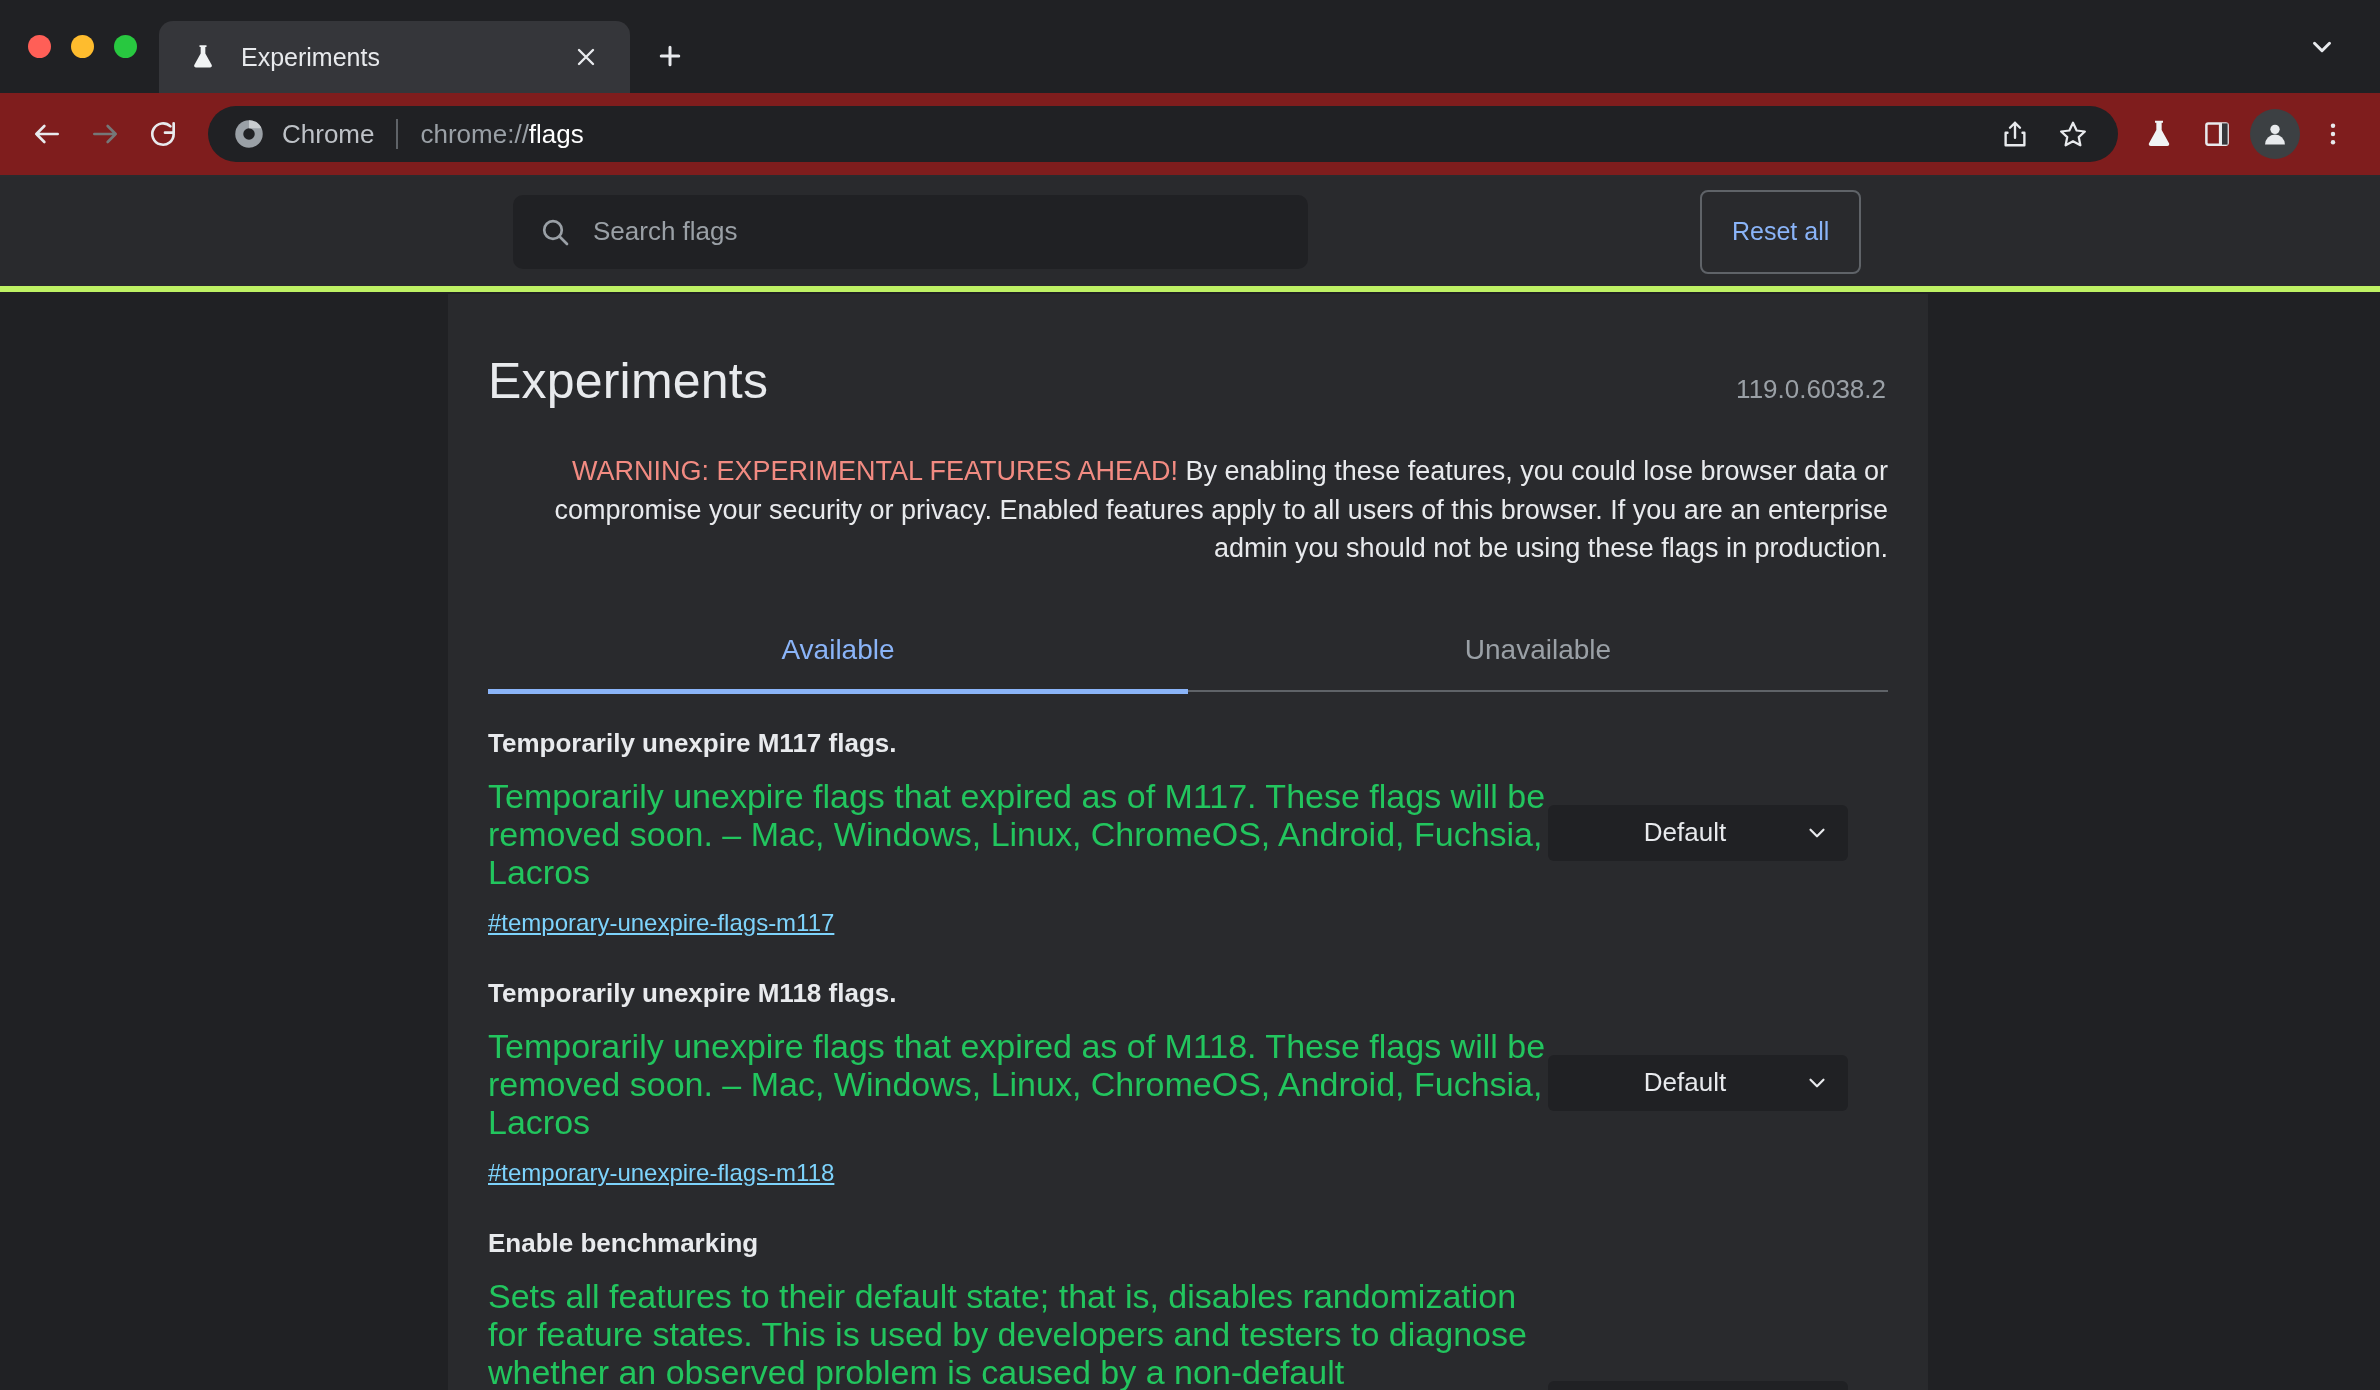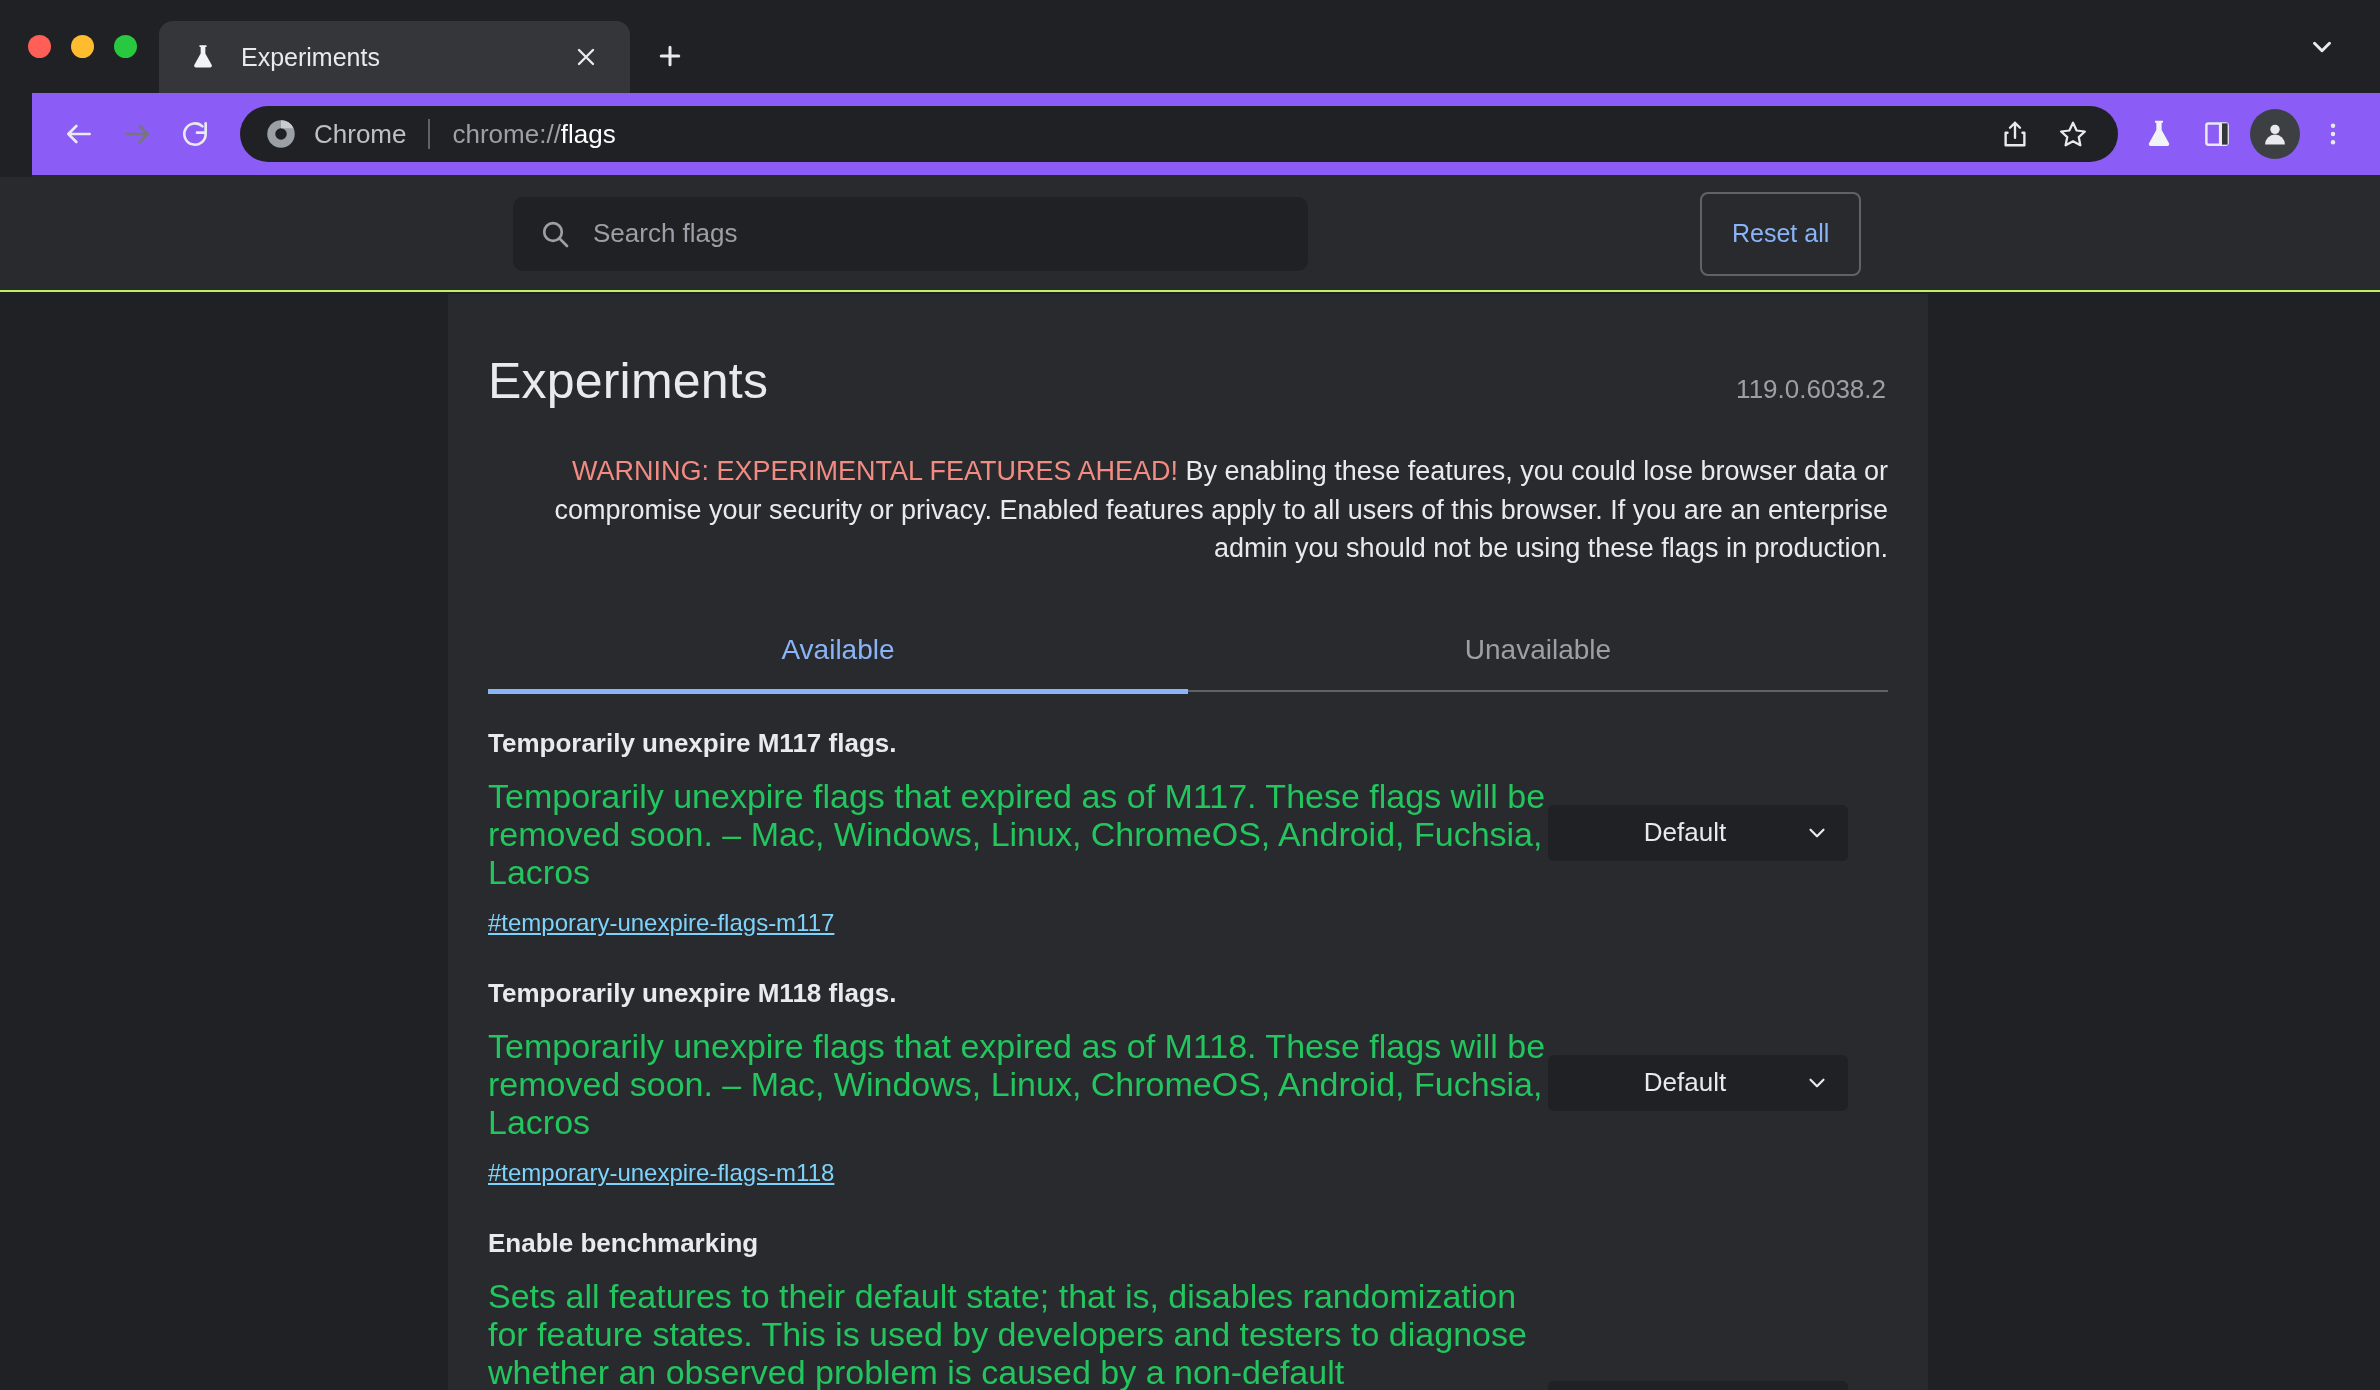--- a/index.html
+++ b/index.html
@@ -60,26 +60,25 @@
   }
   .tabstrip-spacer { flex: 1 1 auto; }
   .tabstrip-chevron {
     width: 56px; height: 56px; margin: 0 30px 18px 0;
     display: flex; align-items: center; justify-content: center;
     color: #e8eaed;
   }
 
   .toolbar {
     height: 84px;
-    background: #8b5cf6;
+    background: #7f1d1d;
     display: flex; align-items: center;
     padding: 0 18px;
     flex: 0 0 auto;
     border-bottom: 2px solid #2a2b2e;
-    margin-left: 32px;
   }
   .tb-btn {
     width: 58px; height: 58px;
     display: flex; align-items: center; justify-content: center;
     color: #e8eaed; flex: 0 0 auto;
     border-radius: 50%;
   }
   .tb-btn.dim { color: #757778; }
   .omnibox {
     flex: 1 1 auto;
@@ -113,21 +112,21 @@
   .page {
     flex: 1 1 auto;
     background: #202124;
     position: relative;
     overflow: hidden;
   }
   .flags-header {
     height: 115px;
     background: #292a2d;
     display: flex; align-items: center;
-    border-bottom: 2px solid #bef264;
+    border-bottom: 6px solid #bef264;
   }
   .search-wrap {
     width: 795px;
     margin-left: 513px;
     height: 74px;
     background: #202124;
     border-radius: 10px;
     display: flex; align-items: center;
     padding: 0 26px;
   }

